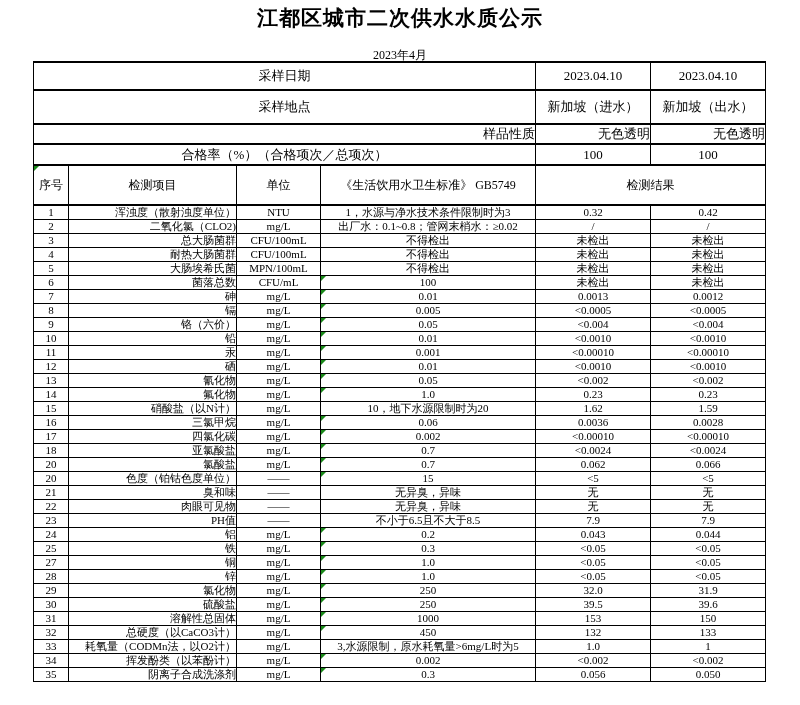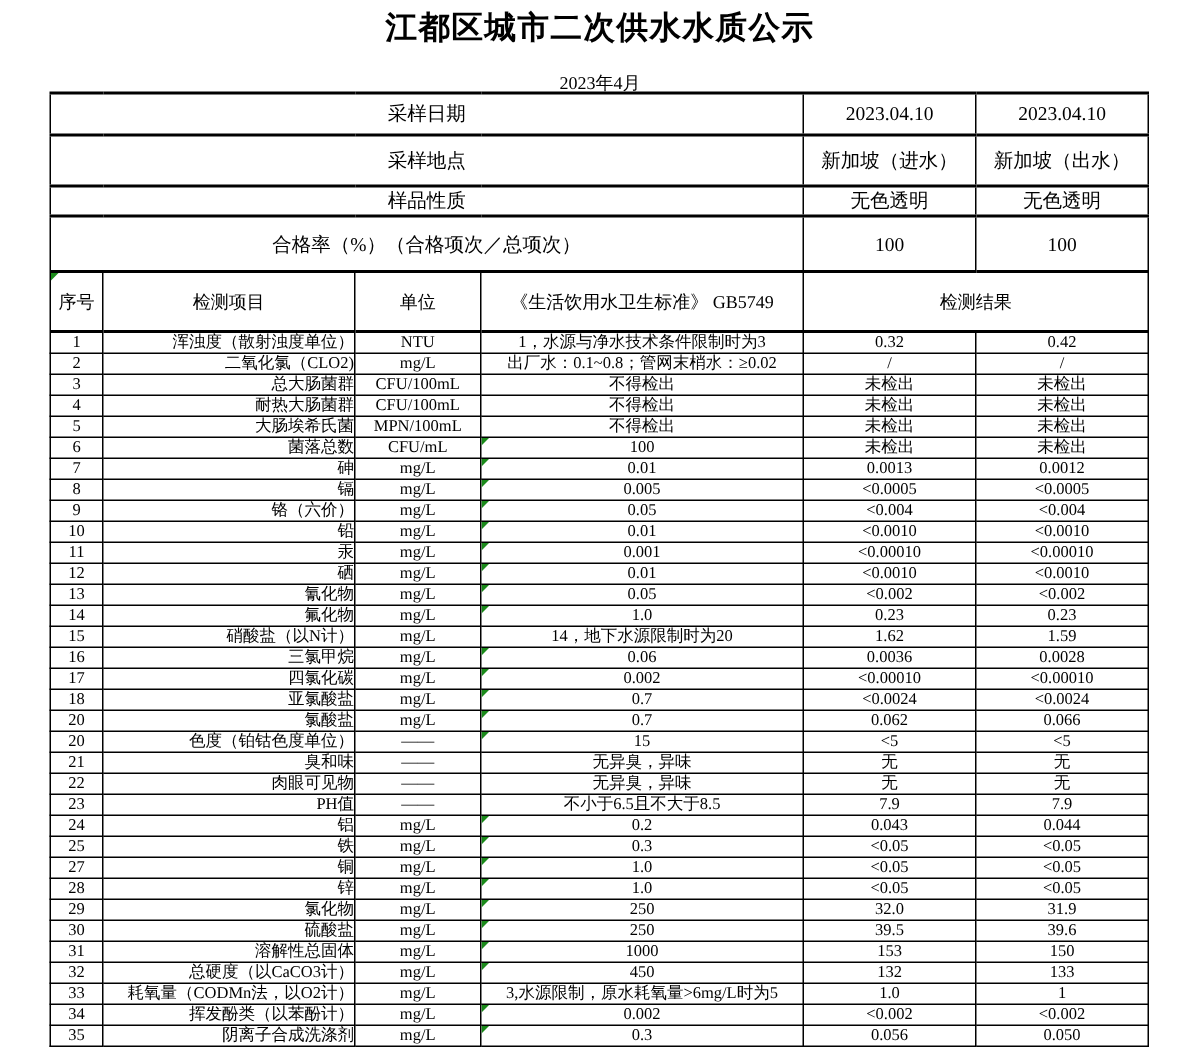--- a/index.html
+++ b/index.html
@@ -39,22 +39,22 @@
     white-space: nowrap;
     text-align: center;
     font-weight: normal;
   }
   tr.info-row td {
     border-width: 2px 1px;
     font-size: 13px;
   }
   tr.info-row.r0 td { height: 28px; }
   tr.info-row.r1 td { height: 34px; }
-  tr.info-row.r2 td { height: 15px; }
-  tr.info-row.r3 td { height: 37px; }
+  tr.info-row.r2 td { height: 15px; text-align: right; }
+  tr.info-row.r3 td { height: 21px; }
   tr.header-row th {
     border-width: 2px 1px;
     font-size: 12px;
     height: 40px;
   }
   tr.data-row td {
     font-size: 11px;
     height: 13.2px;
     line-height: 13px;
   }
@@ -226,21 +226,21 @@
         <td class="col-item">氟化物</td>
         <td>mg/L</td>
         <td class="flag">1.0</td>
         <td>0.23</td>
         <td>0.23</td>
       </tr>
       <tr class="data-row">
         <td>15</td>
         <td class="col-item">硝酸盐（以N计）</td>
         <td>mg/L</td>
-        <td>14，地下水源限制时为20</td>
+        <td>10，地下水源限制时为20</td>
         <td>1.62</td>
         <td>1.59</td>
       </tr>
       <tr class="data-row">
         <td>16</td>
         <td class="col-item">三氯甲烷</td>
         <td>mg/L</td>
         <td class="flag">0.06</td>
         <td>0.0036</td>
         <td>0.0028</td>

